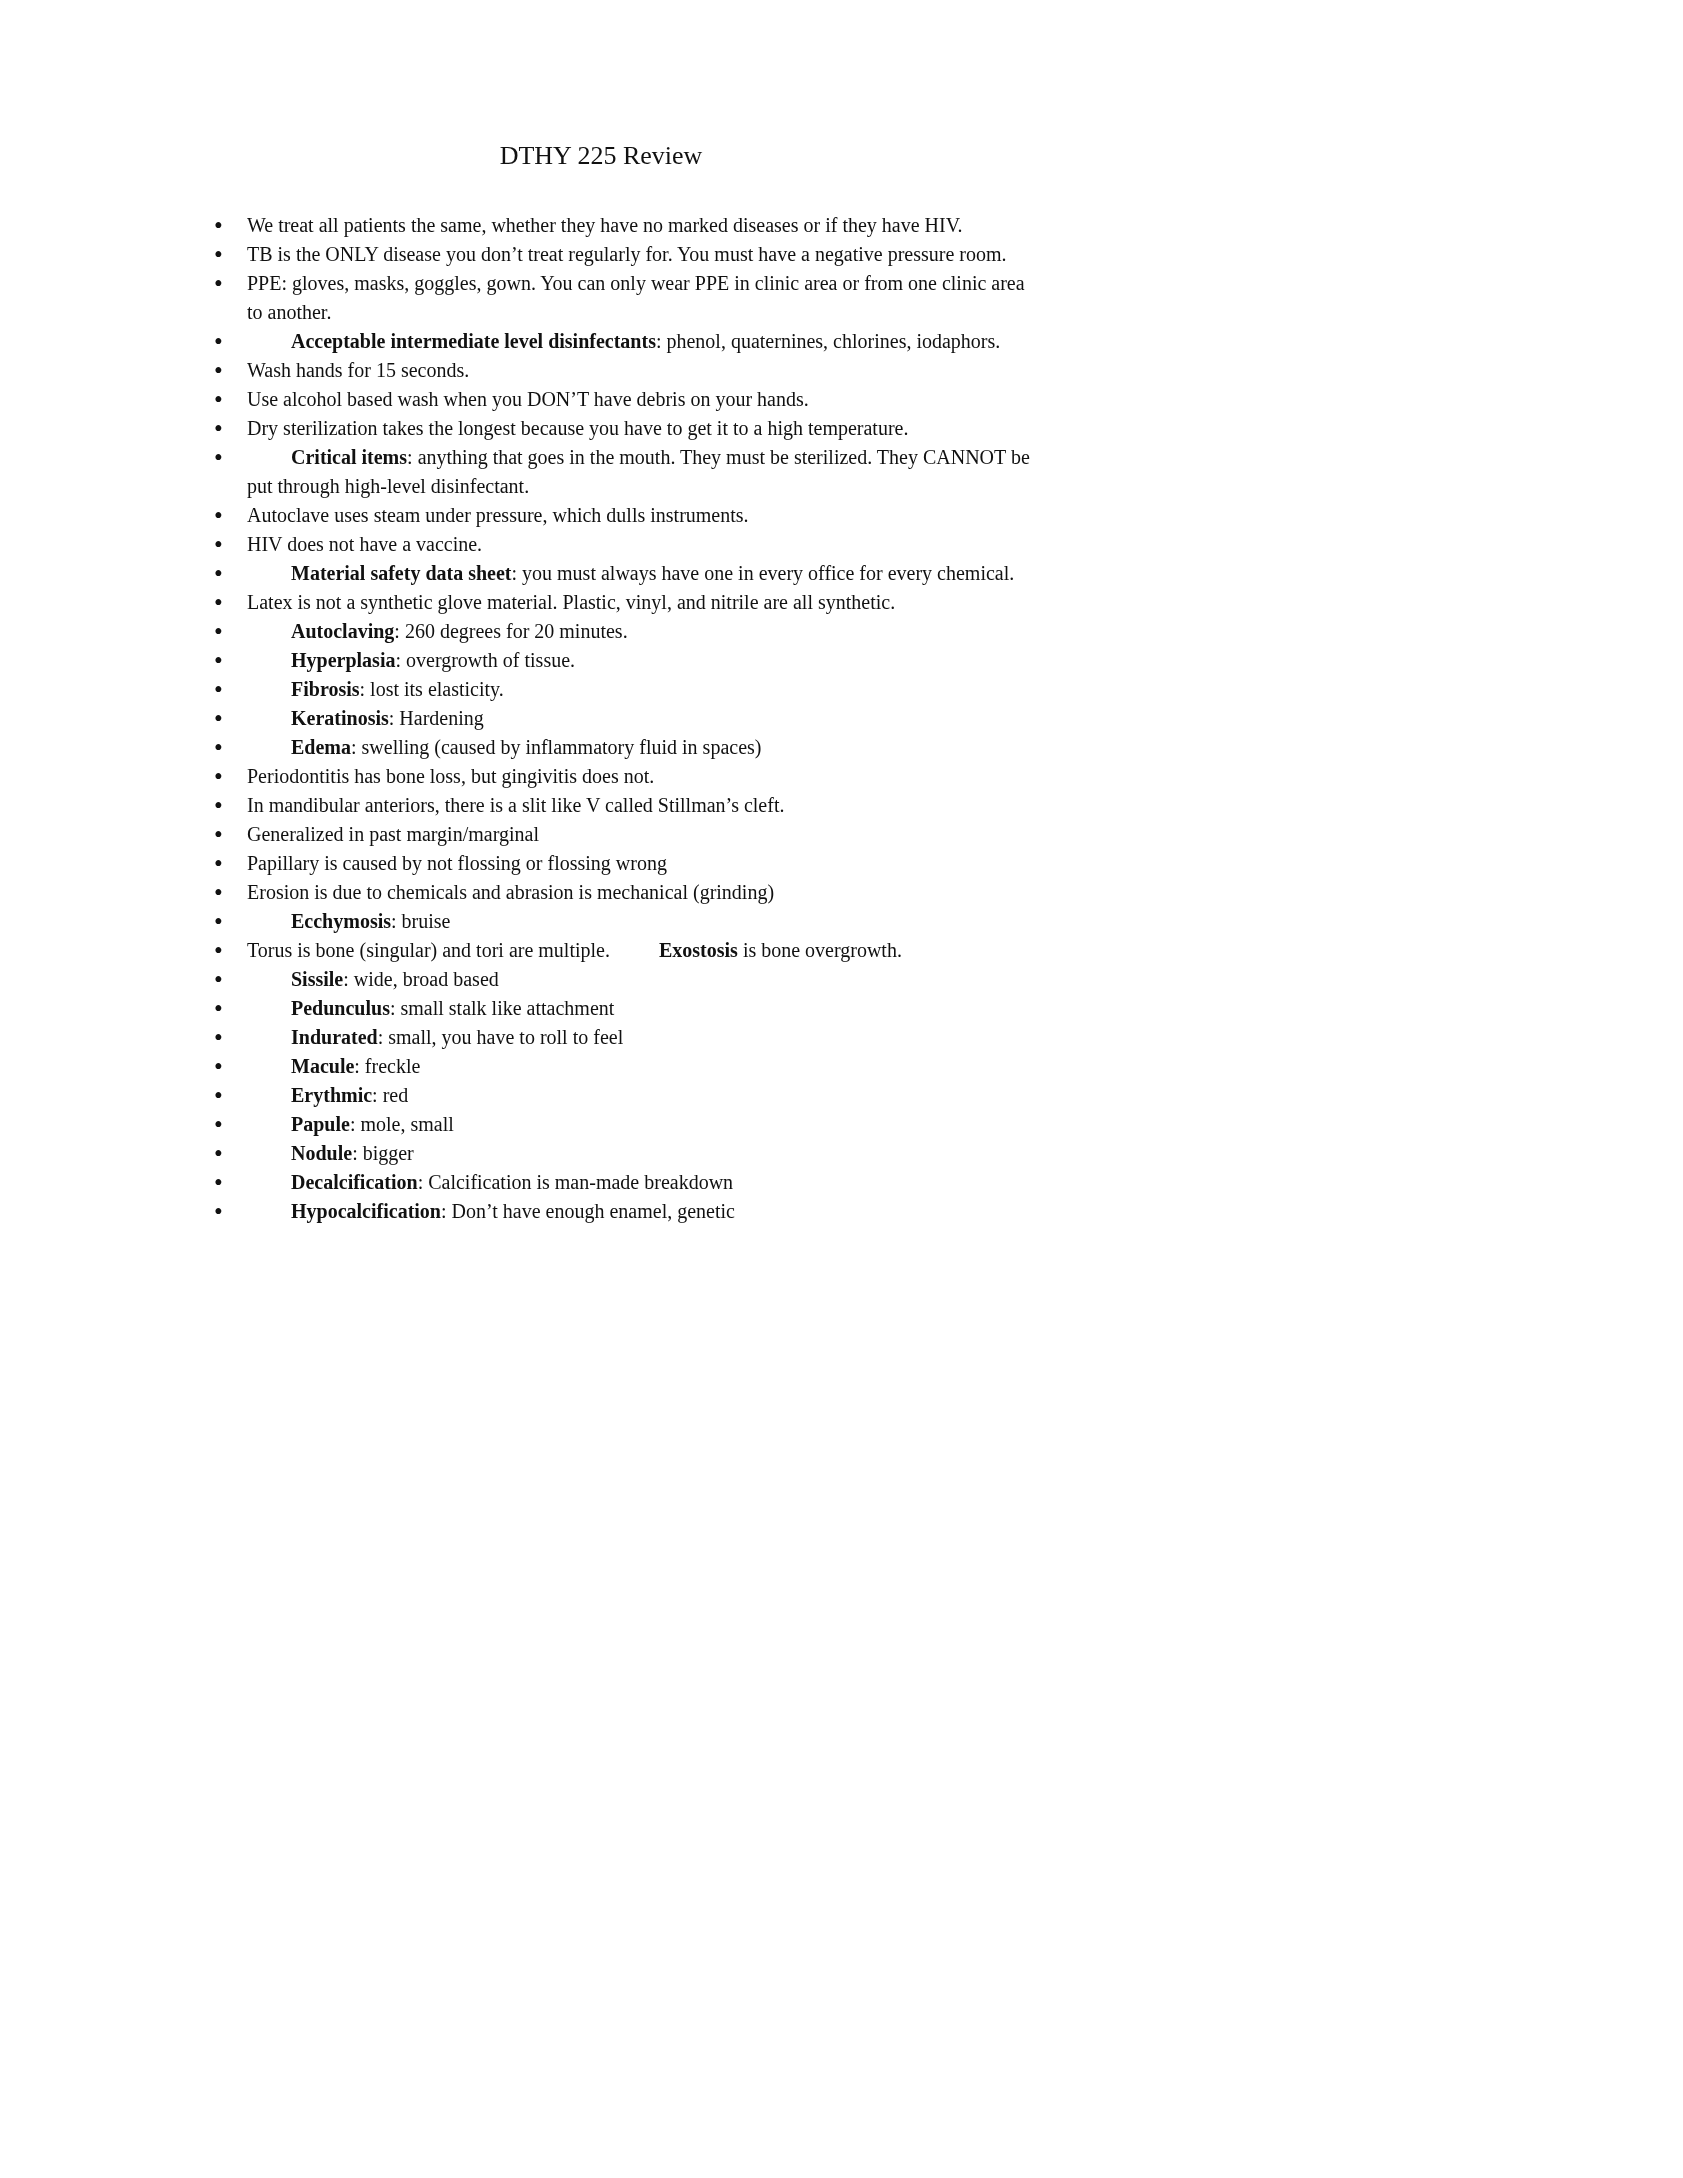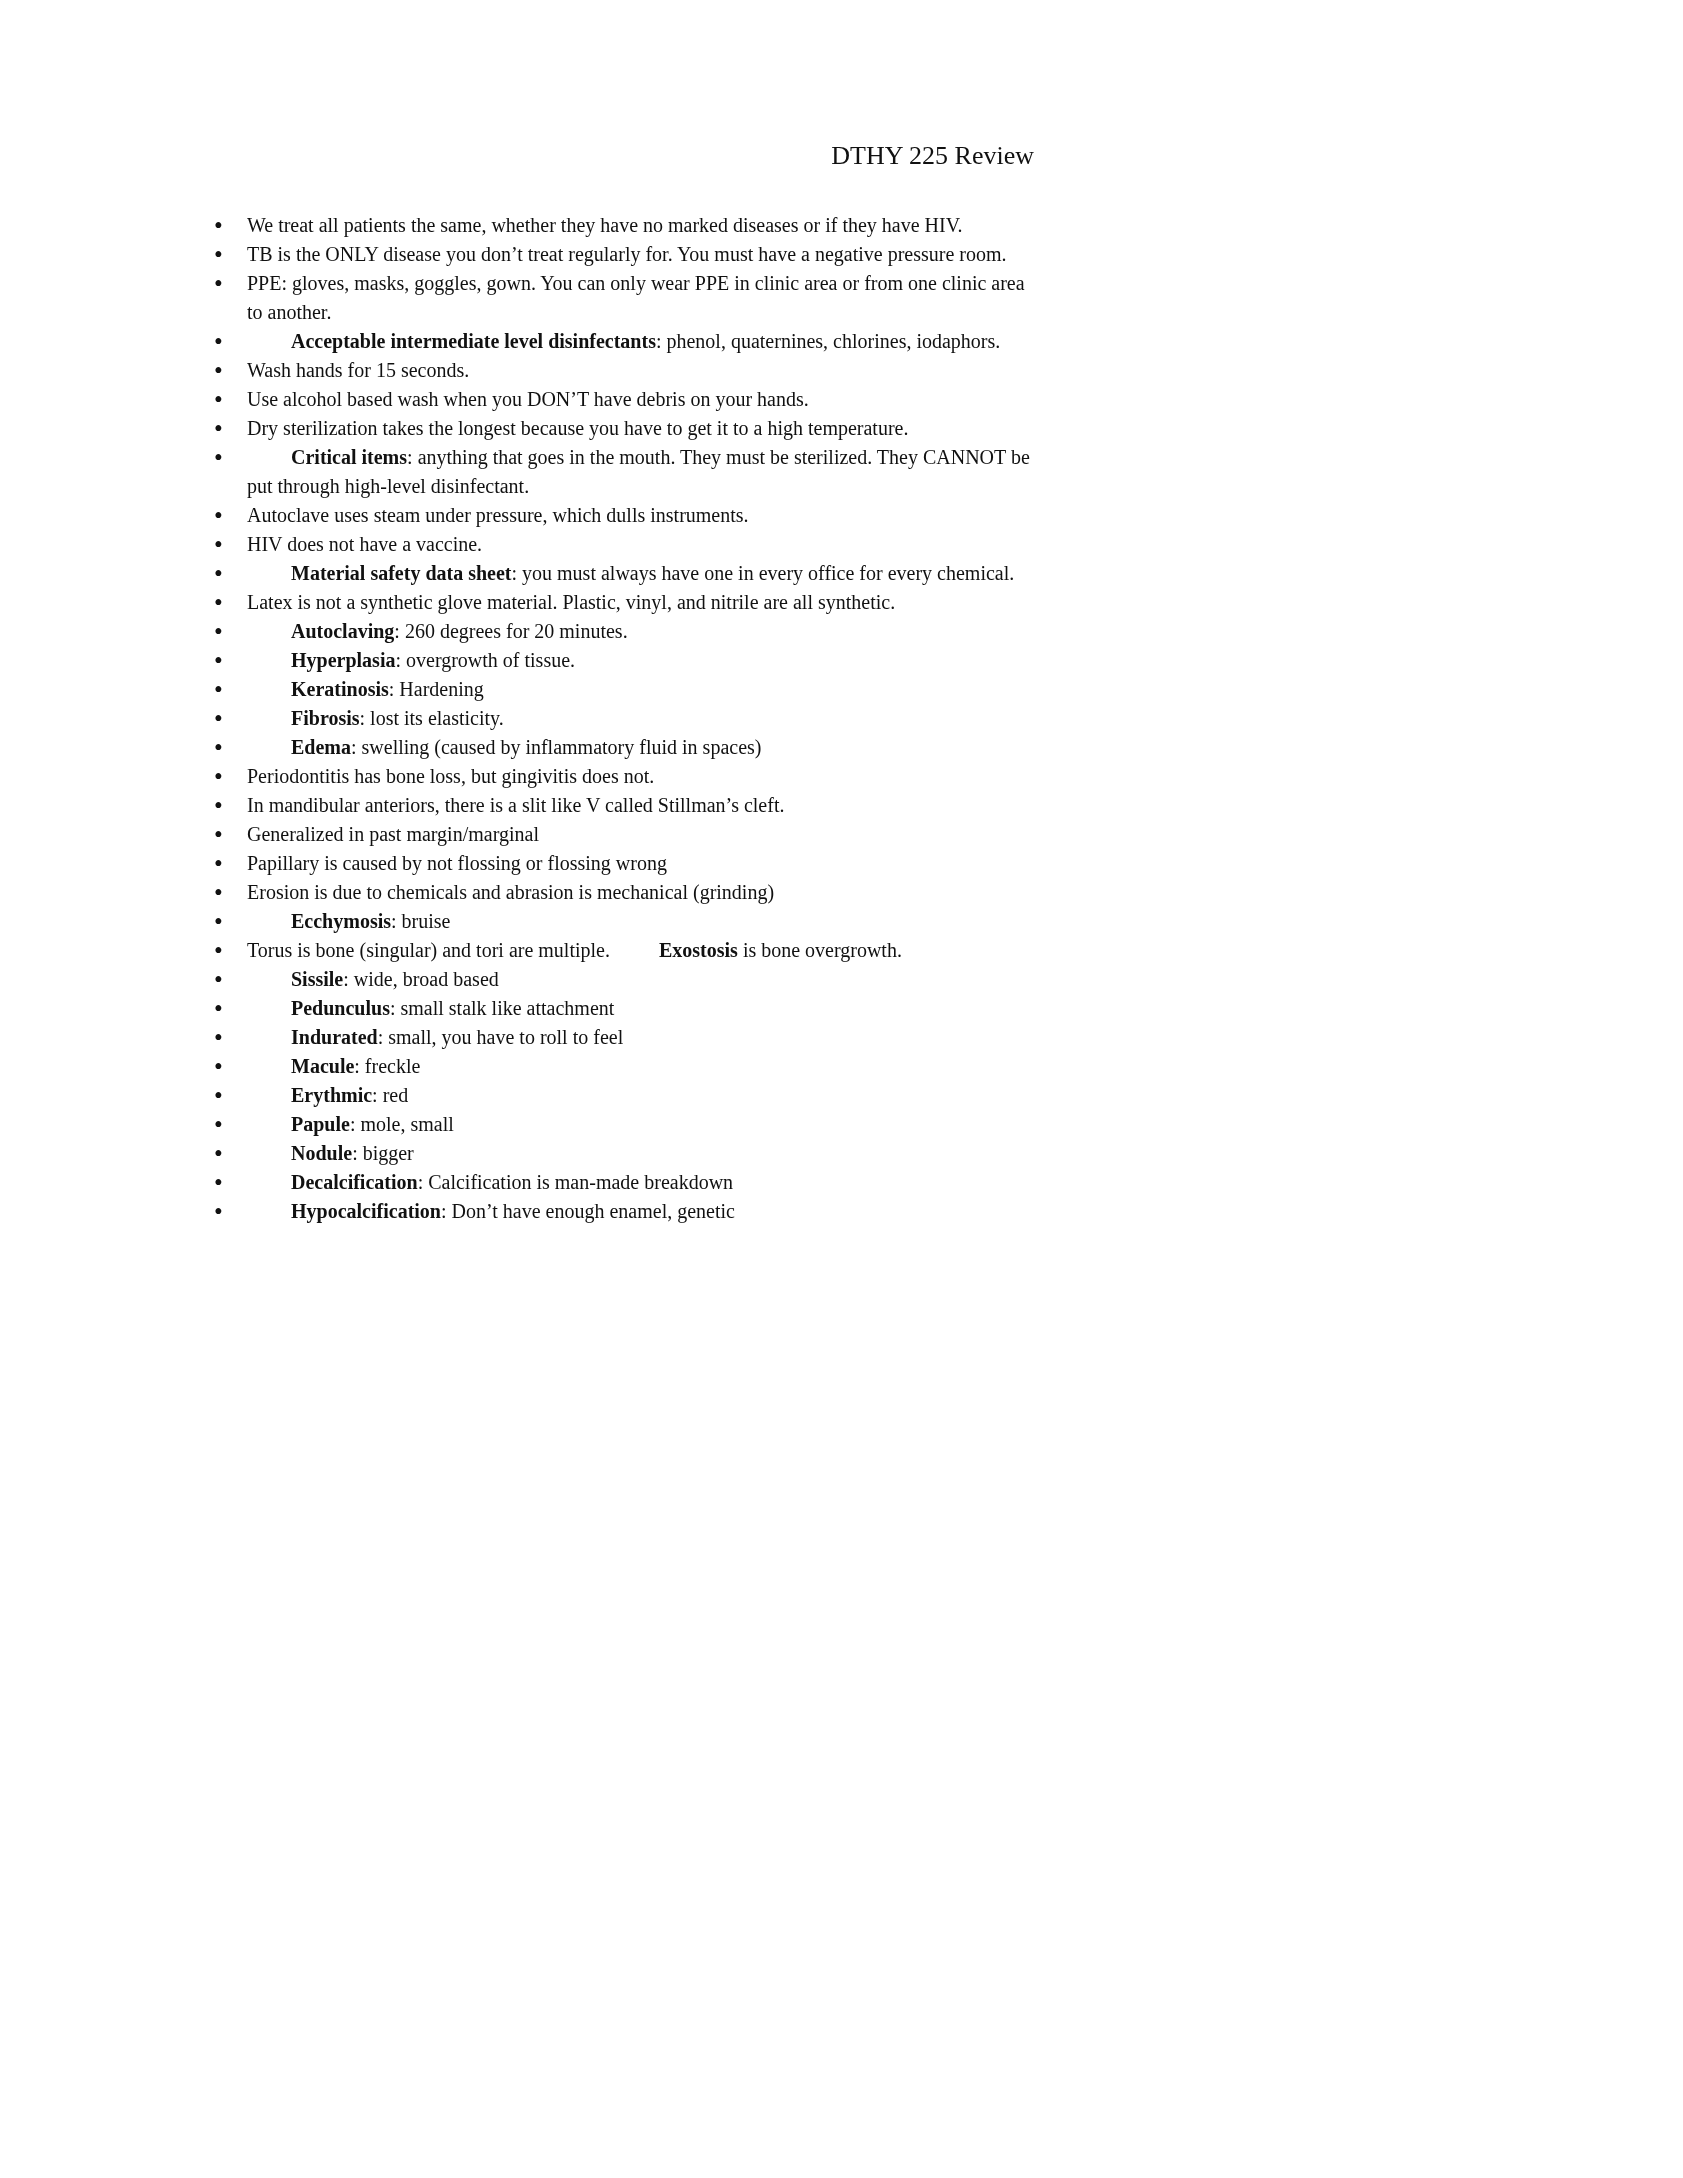--- a/index.html
+++ b/index.html
@@ -14,21 +14,21 @@
     font-family: "Liberation Serif", "DejaVu Serif", serif;
     color: #111111;
   }
   .page {
     position: absolute;
     top: 141px;
     left: 168px;
     width: 866px;
   }
   .doc-title {
-    text-align: right;
+    text-align: center;
     font-size: 26px;
     font-weight: 400;
     line-height: 30px;
     margin: 0 0 40px 0;
   }
   ul.review-list {
     list-style: none;
     margin: 0;
     padding: 0;
     font-size: 20px;
@@ -65,22 +65,22 @@
       <li><span>Wash hands for 15 seconds.</span></li>
       <li><span>Use alcohol based wash when you DON’T have debris on your hands.</span></li>
       <li><span>Dry sterilization takes the longest because you have to get it to a high temperature.</span></li>
       <li><span class="bold">Critical items</span><span>: anything that goes in the mouth. They must be sterilized. They CANNOT be put through high-level disinfectant.</span></li>
       <li><span>Autoclave uses steam under pressure, which dulls instruments.</span></li>
       <li><span>HIV does not have a vaccine.</span></li>
       <li><span class="bold">Material safety data sheet</span><span>: you must always have one in every office for every chemical.</span></li>
       <li><span>Latex is not a synthetic glove material. Plastic, vinyl, and nitrile are all synthetic.</span></li>
       <li><span class="bold">Autoclaving</span><span>: 260 degrees for 20 minutes.</span></li>
       <li><span class="bold">Hyperplasia</span><span>: overgrowth of tissue.</span></li>
+      <li><span class="bold">Fibrosis</span><span>: lost its elasticity.</span></li>
       <li><span class="bold">Keratinosis</span><span>: Hardening</span></li>
-      <li><span class="bold">Fibrosis</span><span>: lost its elasticity.</span></li>
       <li><span class="bold">Edema</span><span>: swelling (caused by inflammatory fluid in spaces)</span></li>
       <li><span>Periodontitis has bone loss, but gingivitis does not.</span></li>
       <li><span>In mandibular anteriors, there is a slit like V called Stillman’s cleft.</span></li>
       <li><span>Generalized in past margin/marginal</span></li>
       <li><span>Papillary is caused by not flossing or flossing wrong</span></li>
       <li><span>Erosion is due to chemicals and abrasion is mechanical (grinding)</span></li>
       <li><span class="bold">Ecchymosis</span><span>: bruise</span></li>
       <li><span>Torus is bone (singular) and tori are multiple. </span><span class="bold">Exostosis</span><span> is bone overgrowth.</span></li>
       <li><span class="bold">Sissile</span><span>: wide, broad based</span></li>
       <li><span class="bold">Pedunculus</span><span>: small stalk like attachment</span></li>

